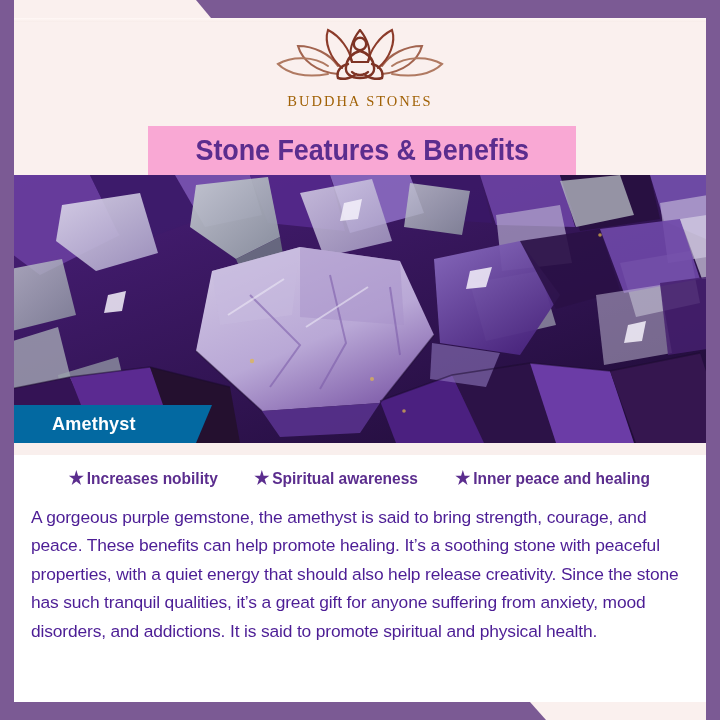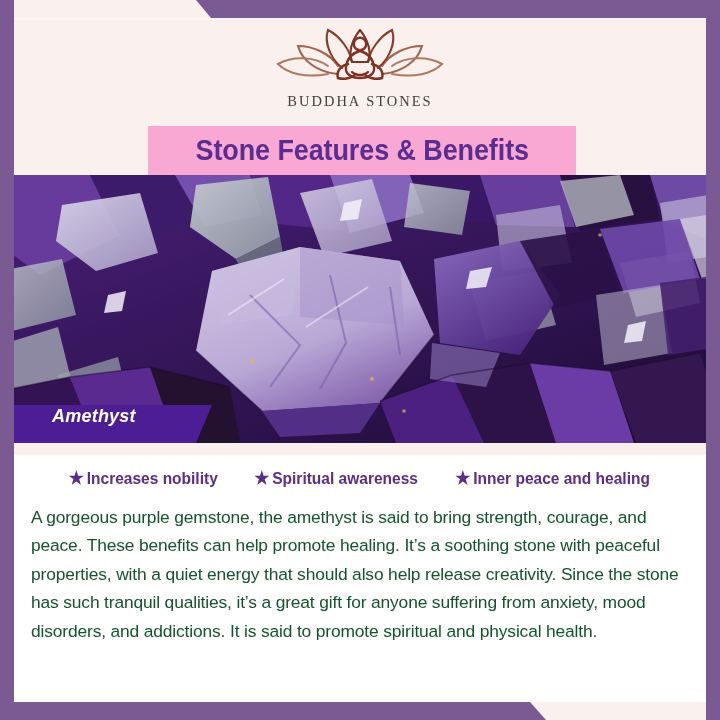--- a/index.html
+++ b/index.html
@@ -55,21 +55,21 @@
   .logo-wrap {
     position:absolute; top:22px; left:14px; width:692px; height:100px;
     display:flex; flex-direction:column; align-items:center; justify-content:flex-start;
     z-index:4;
   }
   .logo-mark { width:168px; height:68px; display:block; }
   .logo-text {
     margin-top:3px;
     font-family:"Liberation Serif", serif;
     font-size:14.5px; letter-spacing:2.0px;
-    color:#404040; font-weight:400;
+    color:#a16207; font-weight:400;
     white-space:nowrap;
   }
 
   
   .title-band {
     position:absolute; top:126px; left:148px; width:428px; height:49px;
     background:#f9a8d4;
     display:flex; align-items:center; justify-content:center;
     z-index:4;
   }
@@ -87,25 +87,24 @@
     position:absolute; top:175px; left:0; width:720px; height:268px;
     overflow:hidden; z-index:2;
     background:#3b1f62;
   }
   .photo svg { display:block; width:720px; height:268px; }
 
   
   .label-bar {
     position:absolute; left:0; top:405px;
     width:212px; height:38px;
-    background:#4c1d95;
+    background:#0369a1;
     clip-path: polygon(0 0, 212px 0, 196px 38px, 0 38px);
-    display:flex; align-items:flex-start;
+    display:flex; align-items:center;
     z-index:4;
-    font-style:italic;
   }
   .label-bar span {
     margin-left:52px;
     color:#ffffff; font-size:19px; font-weight:bold;
     letter-spacing:0.2px;
     transform:scaleX(0.95); transform-origin:left center;
     white-space:nowrap;
   }
 
   
@@ -131,21 +130,21 @@
     white-space:nowrap;
     transform:scaleX(0.94); transform-origin:center;
   }
   .benefit .star { font-size:18px; line-height:1; color:#5b2d8e; }
 
   
   .body-copy {
     position:absolute; left:31px; top:503px; width:660px;
     z-index:5;
     font-size:17.4px; line-height:28.4px;
-    color:#14532d; font-weight:500;
+    color:#4c1d95; font-weight:500;
     letter-spacing:-0.15px;
   }
 </style>
 </head>
 <body>
 
 <div id="page">
 
   <div class="canvas"></div>
 

